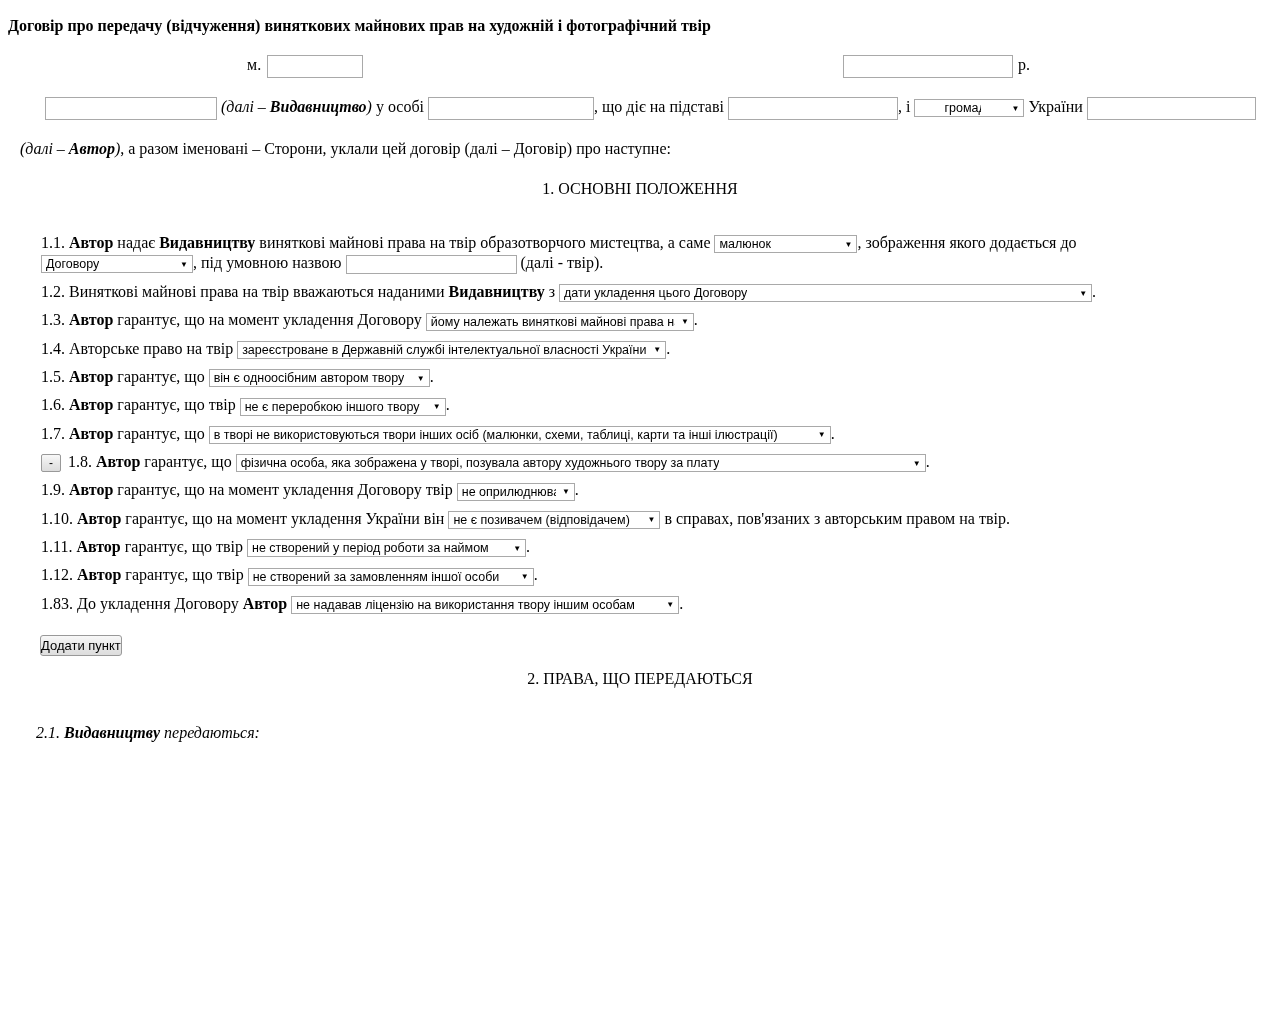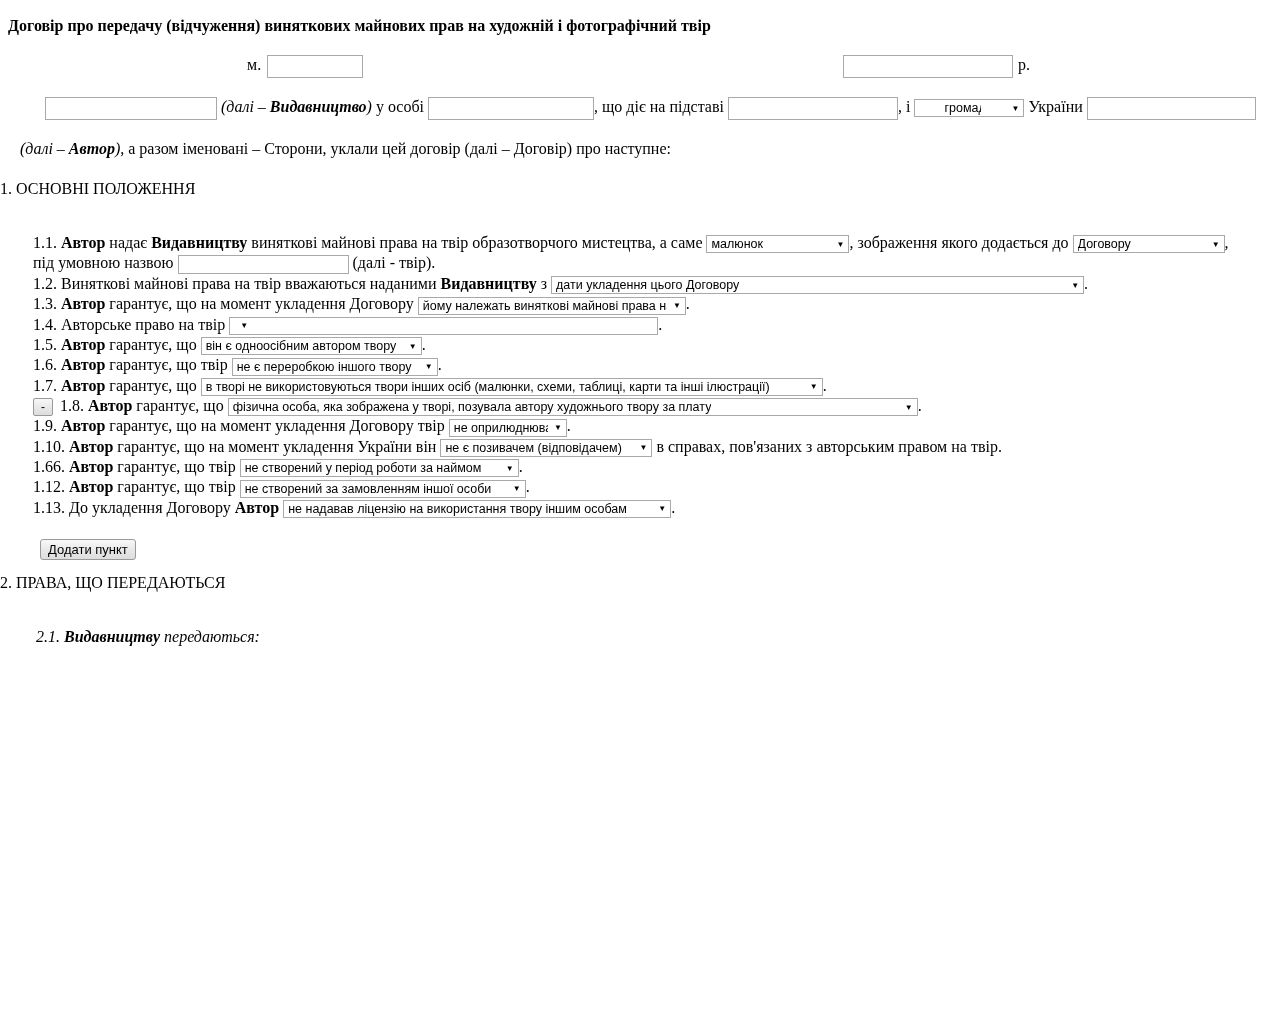--- a/index.html
+++ b/index.html
@@ -18,39 +18,39 @@
     padding: 1px 3px; font: 13px "Liberation Sans", sans-serif;
     vertical-align: middle; margin: 0;
   }
   .gap-l { margin-left: 6px; }
   .lbl-r { margin-left: 5px; }
   .intro { margin: 16px 0 0 3px; line-height: 23px; }
   .intro p { margin: 17px; }
   .l1 { white-space: nowrap; text-indent: 25px; }
   .it { font-style: italic; }
   .bi { font-style: italic; font-weight: bold; }
-  .section { text-align: left; font-size: 16px; font-weight: normal; }
+  .section { text-align: center; font-size: 16px; font-weight: normal; }
   .sec1 { margin: 20px 0 35px; }
   .sec2 { margin: 14px 0 0; }
   .items { margin: 0 40px 0 33px; }
-  .item { line-height: 19.5px; margin: 0; }
+  .item { line-height: 19.5px; margin: 8px; }
   .select {
     display: inline-flex; align-items: center; justify-content: space-between;
     height: 18px; border: 1px solid #a9a9a9; background: #fff;
     padding: 0 4px; font: 12.5px "Liberation Sans", sans-serif;
     vertical-align: middle; cursor: default; white-space: nowrap;
   }
   .select .sv { overflow: hidden; }
   .select .sa { font-size: 8px; margin-left: 6px; flex: 0 0 auto; }
   .items .inp { height: 19px; }
   .btn {
     font: 13px "Liberation Sans", sans-serif; color: #000;
     border: 1px solid #999; border-radius: 3px;
     background: linear-gradient(#f8f8f8, #e6e6e6 60%, #dddddd);
-    padding: 2px 7px; height: 21px; cursor: default;
+    padding: 2px 0; height: 21px; cursor: default;
   }
   .btn-row { margin: 21px 0 0 40px; }
   .rbtn { height: 18px; padding: 0 7px; border-radius: 2px; margin-right: 7px; vertical-align: middle; font-size: 12px; }
   .p21 { margin: 36px 0 0 36px; font-style: italic; }
   
   .w96{width:96px}.w110{width:110px}.w143{width:143px}.w147{width:118px}
   .w166{width:166px}.w168{width:152px}.w169{width:169px}.w170{width:170px}
   .w171{width:171px}.w172{width:172px}.w206{width:206px}.w212{width:212px}
   .w230{width:221px}.w268{width:268px}.w279{width:279px}.w286{width:286px}
   .w388{width:388px}.w429{width:429px}.w533{width:533px}.w622{width:622px}
@@ -92,20 +92,21 @@
           <span class="sv">дати укладення цього Договору</span>
           <span class="sa">▼</span>
         </span><span>.</span></div>
 
     <div class="item"><span>1.3. </span><b>Автор</b><span> гарантує, що на момент укладення Договору </span><span class="select w268">
           <span class="sv">йому належать виняткові майнові права на твір</span>
           <span class="sa">▼</span>
         </span><span>.</span></div>
 
     <div class="item"><span>1.4. </span><span>Авторське право на твір </span><span class="select w429">
+          <span class="sv">зареєстроване в Державній службі інтелектуальної власності України</span>
           <span class="sa">▼</span>
         </span><span>.</span></div>
 
     <div class="item"><span>1.5. </span><b>Автор</b><span> гарантує, що </span><span class="select w230">
           <span class="sv">він є одноосібним автором твору</span>
           <span class="sa">▼</span>
         </span><span>.</span></div>
 
     <div class="item"><span>1.6. </span><b>Автор</b><span> гарантує, що твір </span><span class="select w206">
           <span class="sv">не є переробкою іншого твору</span>
@@ -125,31 +126,31 @@
     <div class="item"><span>1.9. </span><b>Автор</b><span> гарантує, що на момент укладення Договору твір </span><span class="select w147">
           <span class="sv">не оприлюднювався</span>
           <span class="sa">▼</span>
         </span><span>.</span></div>
 
     <div class="item"><span>1.10. </span><b>Автор</b><span> гарантує, що на момент укладення України він </span><span class="select w212">
           <span class="sv">не є позивачем (відповідачем)</span>
           <span class="sa">▼</span>
         </span><span> в справах, пов'язаних з авторським правом на твір.</span></div>
 
-    <div class="item"><span>1.66. </span><b>Автор</b><span> гарантує, що твір </span><span class="select w279">
+    <div class="item"><span>1.11. </span><b>Автор</b><span> гарантує, що твір </span><span class="select w279">
           <span class="sv">не створений у період роботи за наймом</span>
           <span class="sa">▼</span>
         </span><span>.</span></div>
 
     <div class="item"><span>1.12. </span><b>Автор</b><span> гарантує, що твір </span><span class="select w286">
           <span class="sv">не створений за замовленням іншої особи</span>
           <span class="sa">▼</span>
         </span><span>.</span></div>
 
-    <div class="item"><span>1.13. </span><span>До укладення Договору </span><b>Автор</b><span> </span><span class="select w388">
+    <div class="item"><span>1.83. </span><span>До укладення Договору </span><b>Автор</b><span> </span><span class="select w388">
           <span class="sv">не надавав ліцензію на використання твору іншим особам</span>
           <span class="sa">▼</span>
         </span><span>.</span></div>
 
   </div>
 
   <div class="btn-row">
     <button class="btn">Додати пункт</button>
   </div>
 

